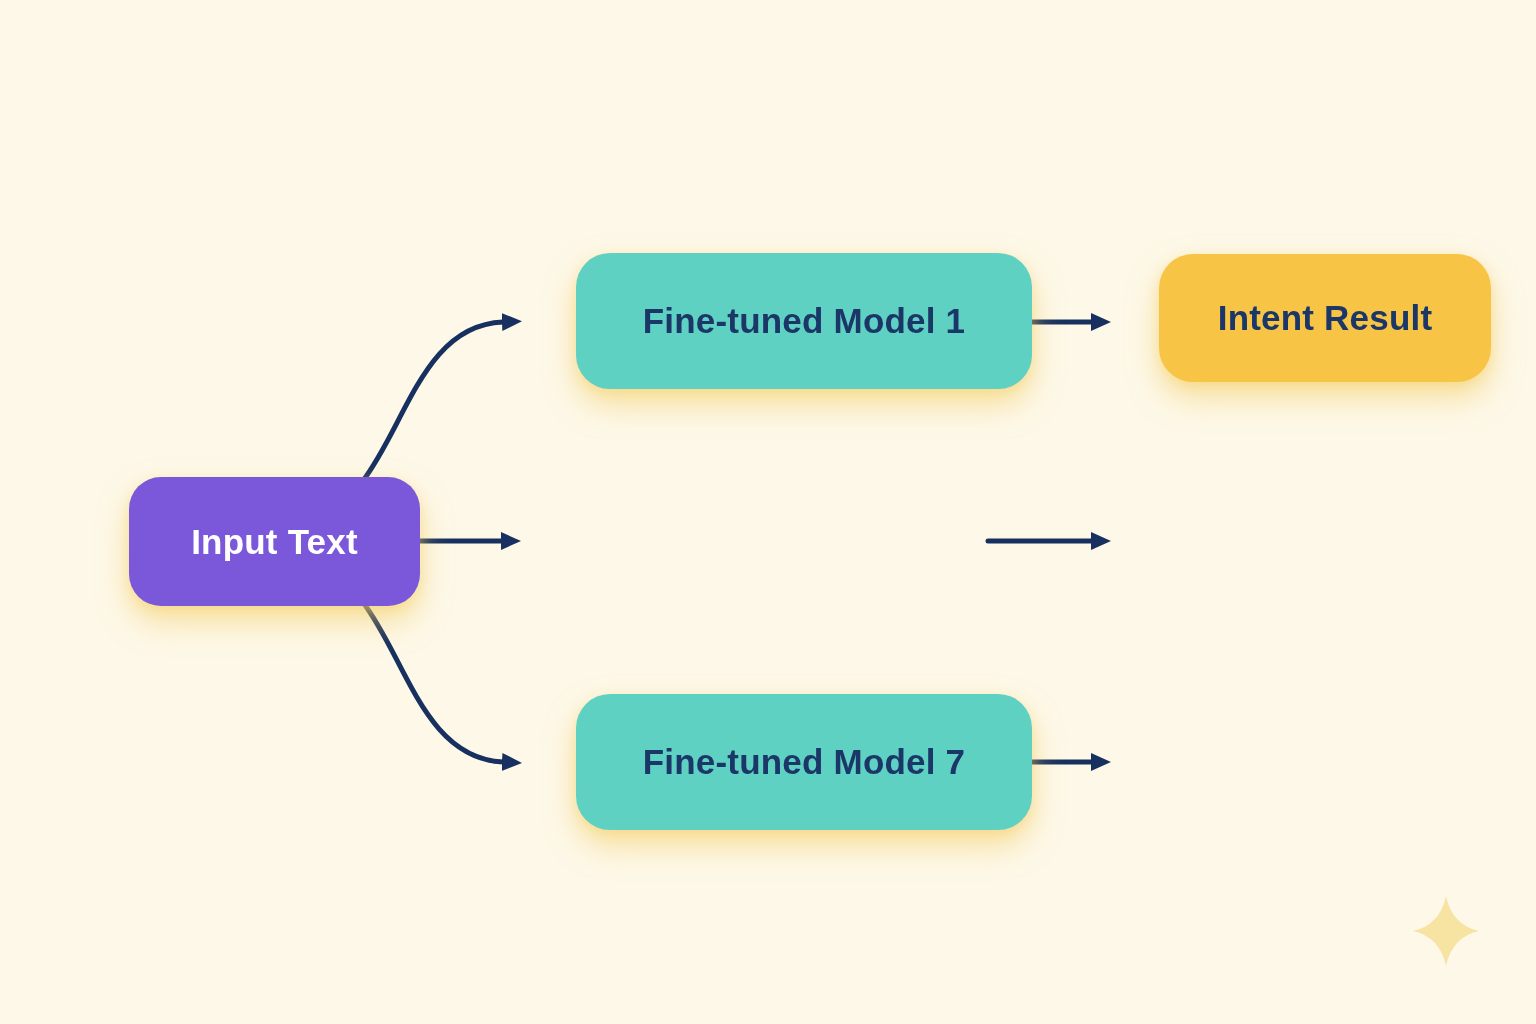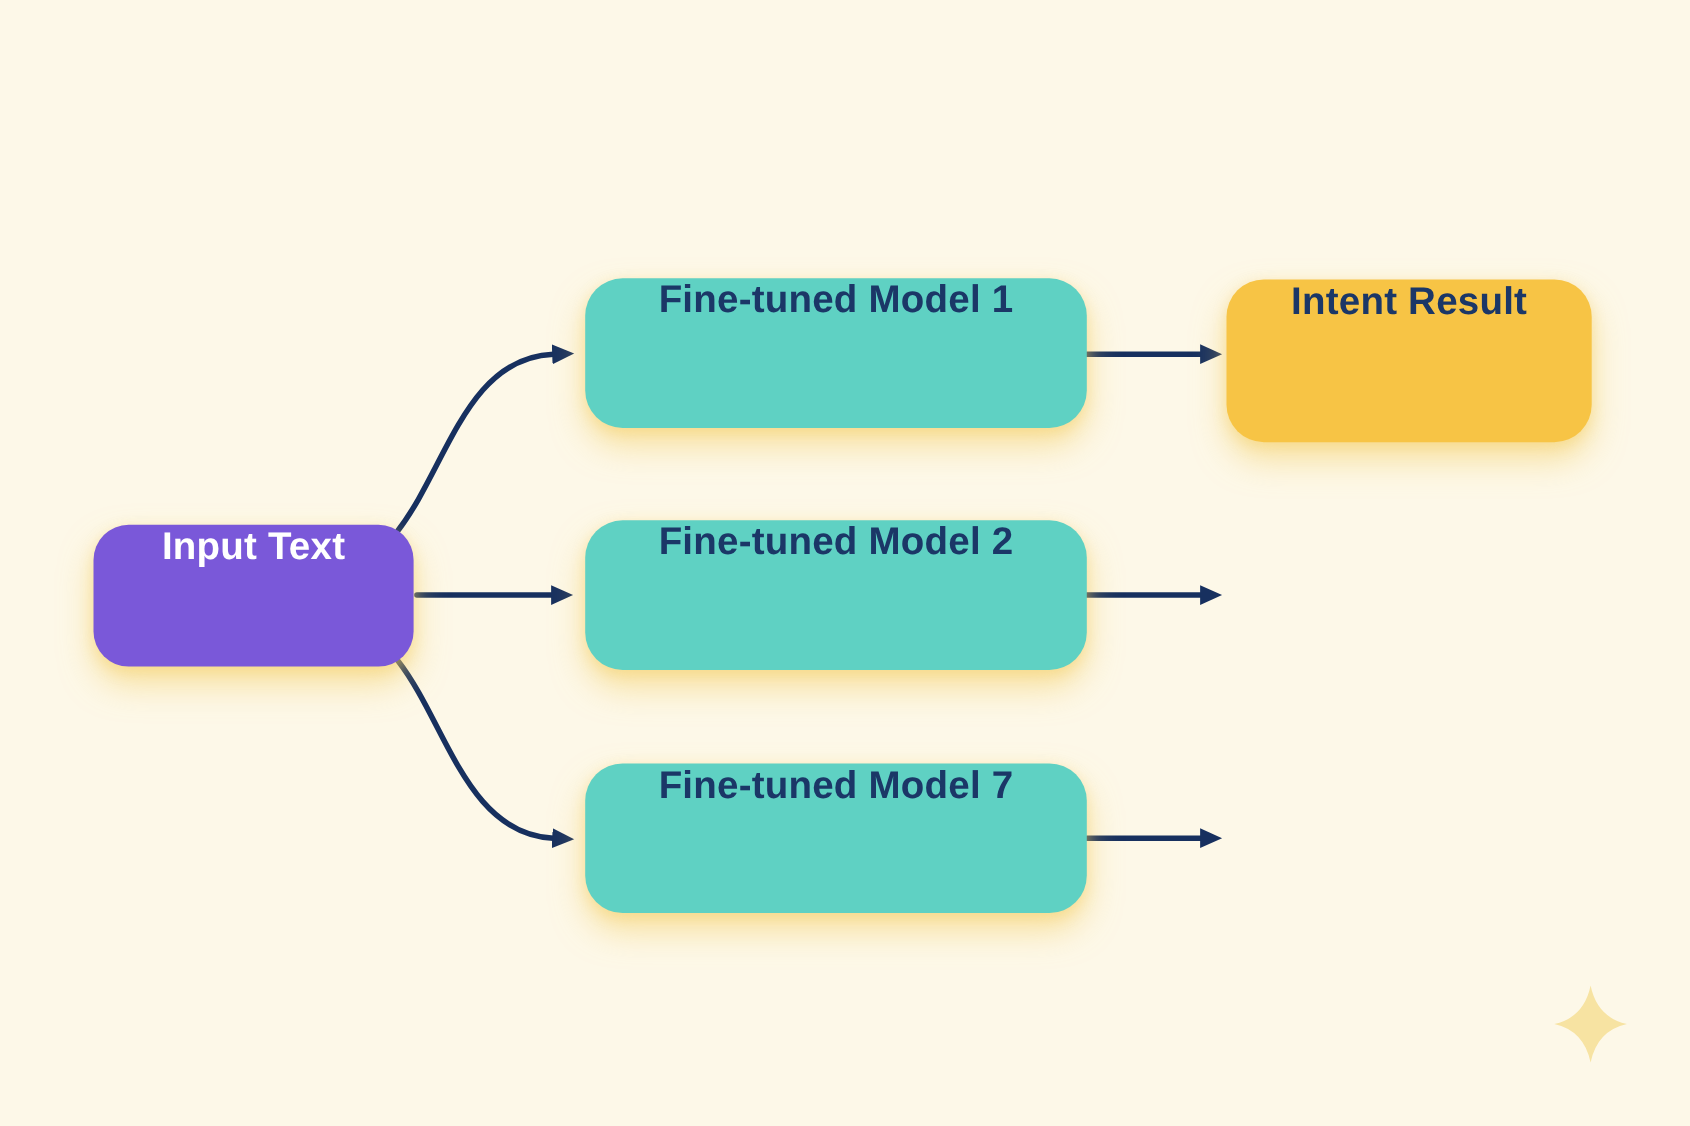--- a/index.html
+++ b/index.html
@@ -18,43 +18,45 @@
     position: relative;
     width: 1536px;
     height: 1024px;
     background: var(--bg);
     overflow: hidden;
     font-family: "Liberation Sans", sans-serif;
   }
   .node {
     position: absolute;
     display: flex;
+    align-items: center;
     justify-content: center;
     font-weight: bold;
     font-size: 35px;
     letter-spacing: 0.2px;
     border-radius: 34px;
     box-shadow: 0 16px 30px rgba(244, 206, 98, 0.55), 0 4px 12px rgba(244, 206, 98, 0.35);
+    margin-left: 44px;
   }
   .node-input {
     left: 85px; top: 477px; width: 291px; height: 129px;
     background: var(--purple);
     color: var(--white);
     border-radius: 32px;
   }
   .node-model {
     left: 532px; width: 456px; height: 136px;
     background: var(--teal);
     color: var(--navy);
   }
   .node-model-1 { top: 253px; }
   .node-model-2 { top: 473px; }
   .node-model-3 { top: 694px; }
   .node-result {
-    left: 1115px; width: 332px; height: 148px;
+    left: 1115px; width: 332px; height: 128px;
     background: var(--yellow);
     color: var(--navy);
   }
   .node-result-1 { top: 254px; }
   .node-result-2 { top: 474px; }
   .node-result-3 { top: 694px; }
   .connectors {
     position: absolute;
     left: 0; top: 0;
     width: 1536px; height: 1024px;
@@ -89,23 +91,20 @@
     <path class="sparkle" d="M 1446 896 Q 1452 925 1479 931 Q 1452 937 1446 966 Q 1440 937 1413 931 Q 1440 925 1446 896 Z"></path>
   </svg>
 
   <div class="node node-input">
     <span>Input Text</span>
   </div>
 
   <div class="node node-model node-model-1">
     <span>Fine-tuned Model 1</span>
   </div>
-  <div class="node node-model node-model-2">
-    <span>Fine-tuned Model 2</span>
-  </div>
   <div class="node node-model node-model-3">
     <span>Fine-tuned Model 7</span>
   </div>
 
   <div class="node node-result node-result-1">
     <span>Intent Result</span>
   </div>
 
 </div>
 

